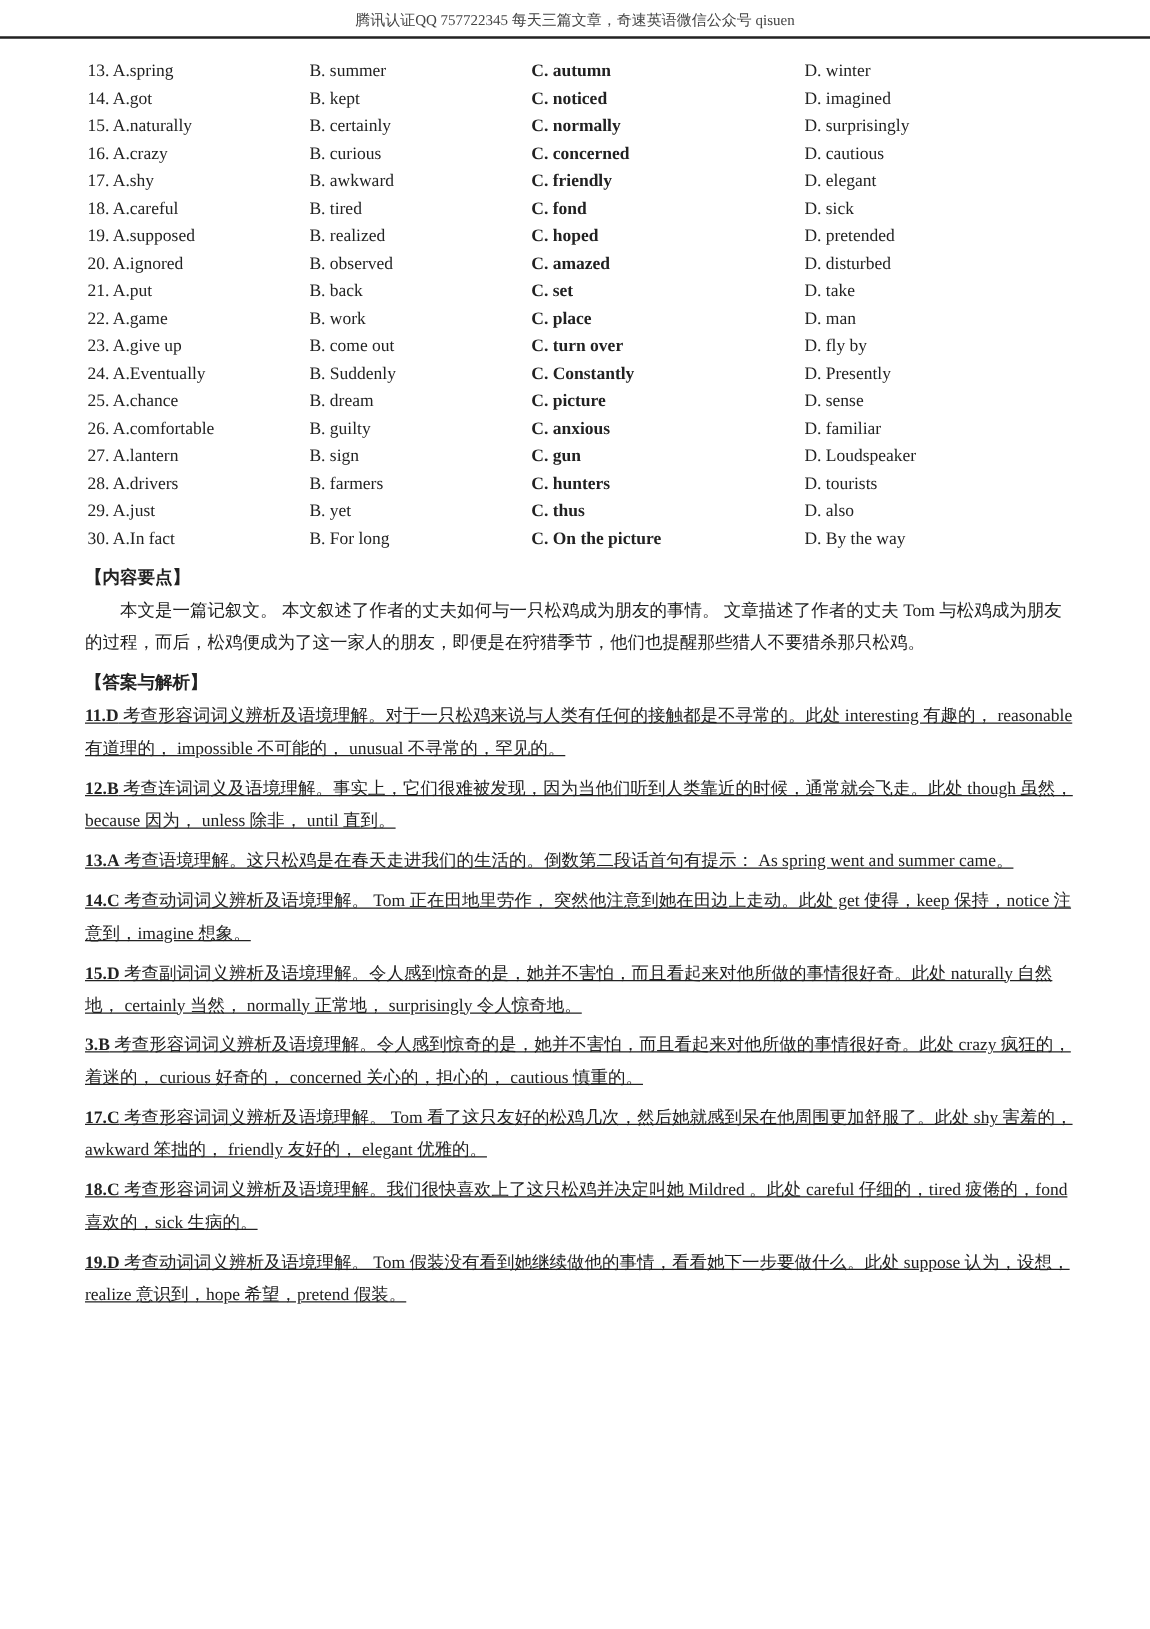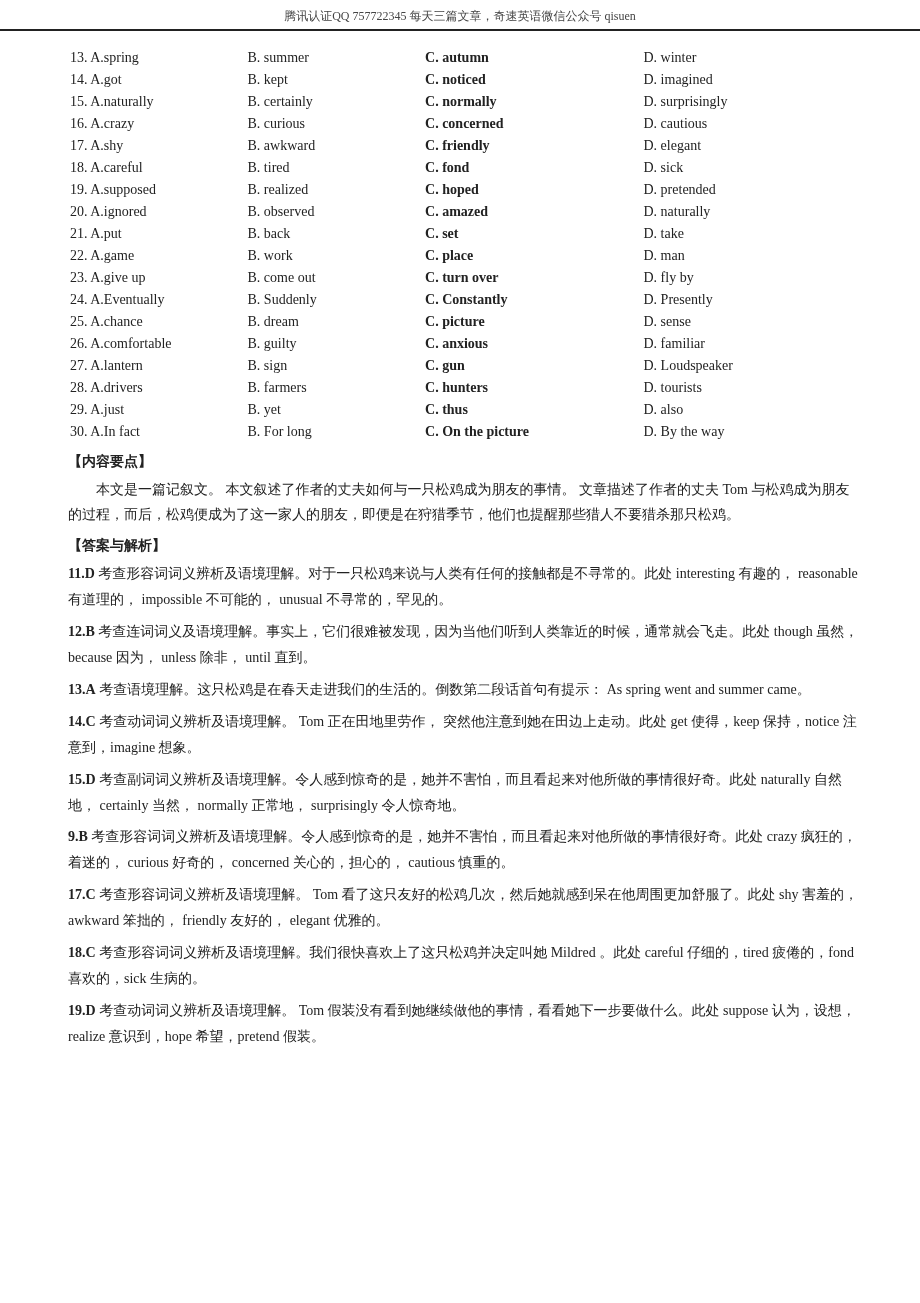--- a/index.html
+++ b/index.html
@@ -49,20 +49,21 @@
     .paragraph {
       margin-bottom: 8px;
       line-height: 1.8;
       text-indent: 2em;
       font-size: 14px;
     }
     .answer-block {
       margin-bottom: 6px;
       line-height: 1.85;
       font-size: 14px;
+      text-decoration: underline;
     }
     .answer-block p {
       margin-bottom: 4px;
       text-indent: 0;
     }
     .bold { font-weight: bold; }
   </style>
 </head>
 <body>
 
@@ -113,21 +114,21 @@
         <tr>
     <td class="col-num">19. A.<em style="font-style:normal">supposed</em></td>
     <td class="col-b">B. realized</td>
     <td class="col-c">C. hoped</td>
     <td class="col-d">D. pretended</td>
   </tr>
         <tr>
     <td class="col-num">20. A.<em style="font-style:normal">ignored</em></td>
     <td class="col-b">B. observed</td>
     <td class="col-c">C. amazed</td>
-    <td class="col-d">D. naturally</td>
+    <td class="col-d">D. disturbed</td>
   </tr>
         <tr>
     <td class="col-num">21. A.<em style="font-style:normal">put</em></td>
     <td class="col-b">B. back</td>
     <td class="col-c">C. set</td>
     <td class="col-d">D. take</td>
   </tr>
         <tr>
     <td class="col-num">22. A.<em style="font-style:normal">game</em></td>
     <td class="col-b">B. work</td>
@@ -199,21 +200,21 @@
       <div class="answer-block">
         <p><span class="bold">13.A</span>  考查语境理解。这只松鸡是在春天走进我们的生活的。倒数第二段话首句有提示：         As spring went and summer came。</p>
       </div>
       <div class="answer-block">
         <p><span class="bold">14.C</span>  考查动词词义辨析及语境理解。   Tom 正在田地里劳作，   突然他注意到她在田边上走动。此处 get 使得，keep 保持，notice 注意到，imagine 想象。</p>
       </div>
       <div class="answer-block">
         <p><span class="bold">15.D</span>  考查副词词义辨析及语境理解。令人感到惊奇的是，她并不害怕，而且看起来对他所做的事情很好奇。此处   naturally 自然地，  certainly 当然，  normally 正常地，  surprisingly 令人惊奇地。</p>
       </div>
       <div class="answer-block">
-        <p><span class="bold">9.B</span>  考查形容词词义辨析及语境理解。令人感到惊奇的是，她并不害怕，而且看起来对他所做的事情很好奇。此处   crazy 疯狂的，着迷的，   curious 好奇的，  concerned 关心的，担心的，  cautious 慎重的。</p>
+        <p><span class="bold">3.B</span>  考查形容词词义辨析及语境理解。令人感到惊奇的是，她并不害怕，而且看起来对他所做的事情很好奇。此处   crazy 疯狂的，着迷的，   curious 好奇的，  concerned 关心的，担心的，  cautious 慎重的。</p>
       </div>
       <div class="answer-block">
         <p><span class="bold">17.C</span>  考查形容词词义辨析及语境理解。    Tom 看了这只友好的松鸡几次，然后她就感到呆在他周围更加舒服了。此处  shy 害羞的，  awkward 笨拙的，  friendly 友好的，  elegant 优雅的。</p>
       </div>
       <div class="answer-block">
         <p><span class="bold">18.C</span>  考查形容词词义辨析及语境理解。我们很快喜欢上了这只松鸡并决定叫她         Mildred 。此处 careful 仔细的，tired 疲倦的，fond 喜欢的，sick 生病的。</p>
       </div>
       <div class="answer-block">
         <p><span class="bold">19.D</span>  考查动词词义辨析及语境理解。   Tom 假装没有看到她继续做他的事情，看看她下一步要做什么。此处 suppose 认为，设想，realize 意识到，hope 希望，pretend 假装。</p>
       </div>

